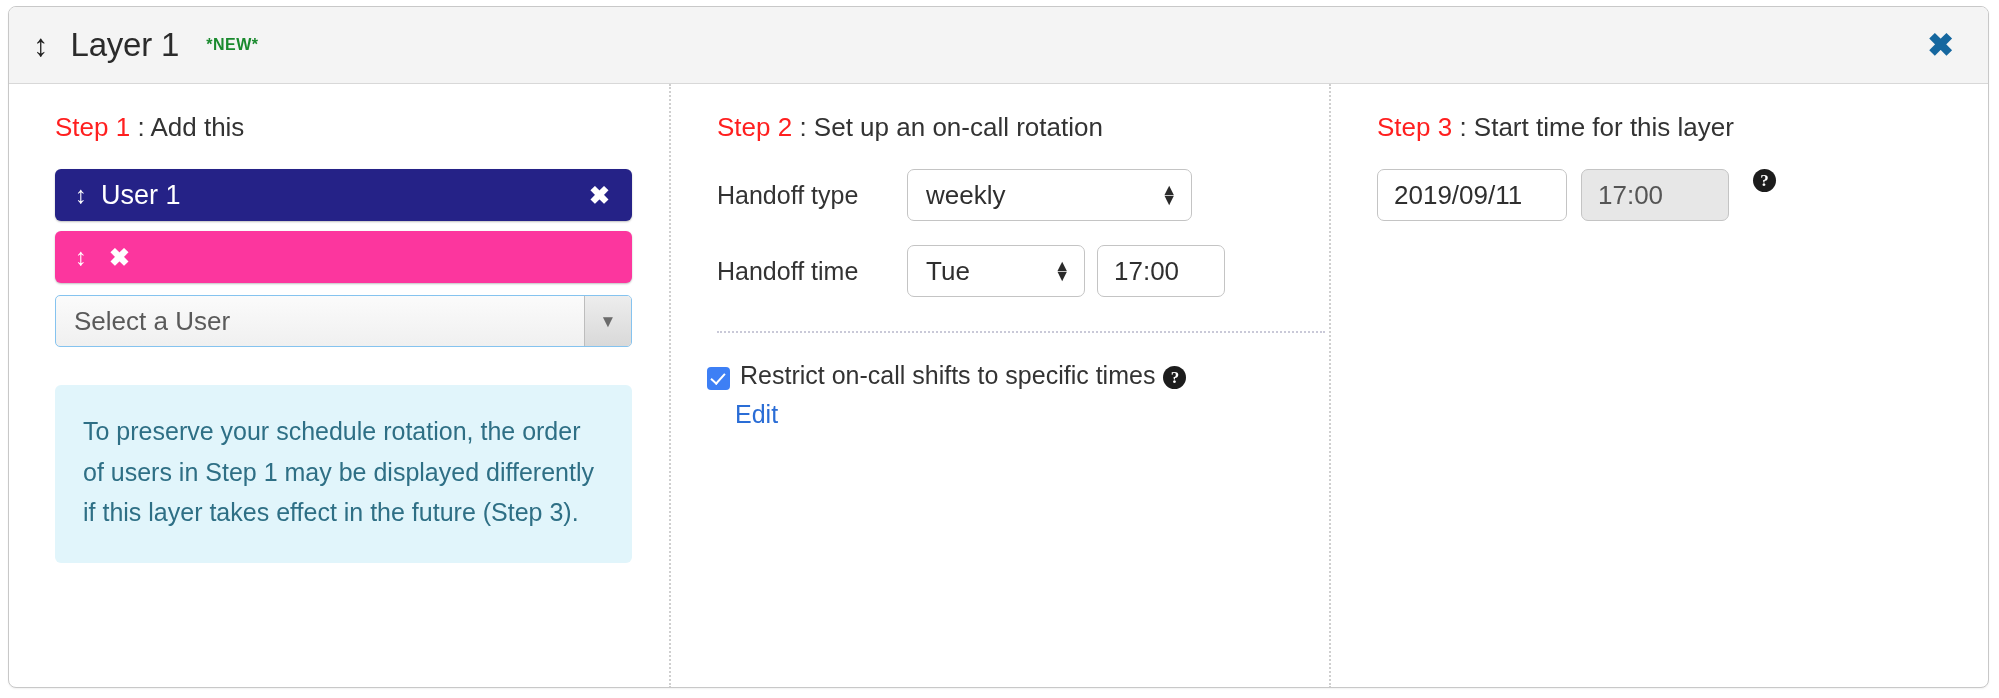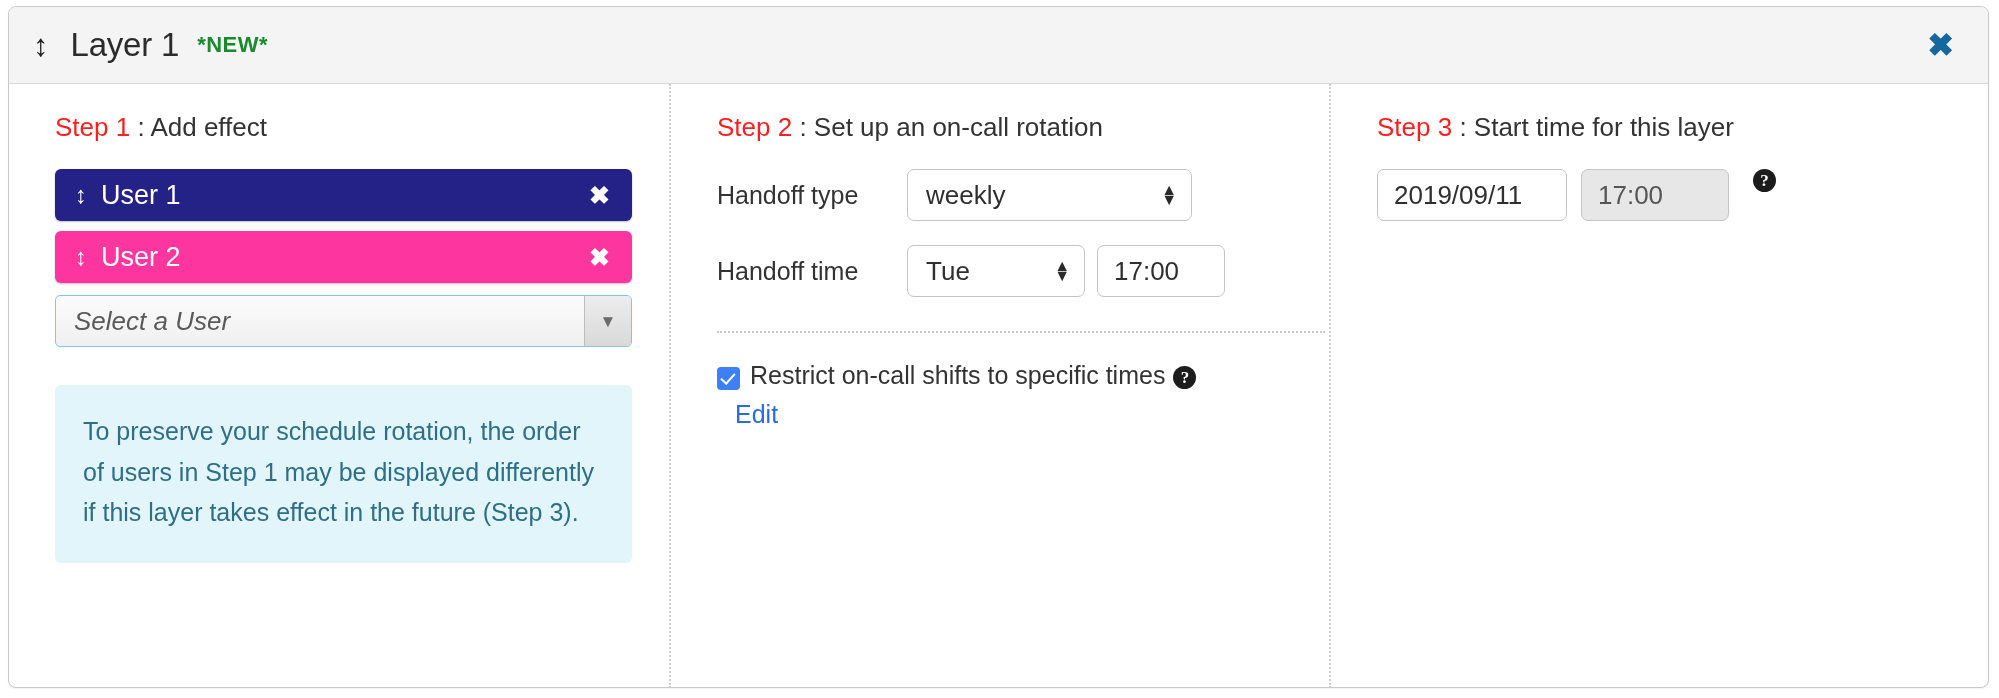--- a/index.html
+++ b/index.html
@@ -48,24 +48,24 @@
     user-select: none;
     cursor: ns-resize;
   }
   .layer-title {
     font-size: 33px;
     color: #2b2b2b;
     font-weight: 400;
     letter-spacing: -0.2px;
   }
   .layer-new-badge {
-    font-size: 22px;
+    font-size: 16px;
     font-weight: 700;
     color: #1a8a2e;
-    margin-left: 18px;
+    margin-left: 27px;
     letter-spacing: 0.5px;
   }
   .close-btn {
     position: absolute;
     right: 28px;
     top: 50%;
     transform: translateY(-50%);
     font-size: 32px;
     color: #15679f;
     font-weight: 700;
@@ -149,21 +149,20 @@
     border-radius: 5px;
     background: linear-gradient(#fbfbfb, #f0f0f0);
     box-sizing: border-box;
     display: flex;
     align-items: center;
     cursor: pointer;
     overflow: hidden;
   }
   .user-select-placeholder {
     font-size: 26px;
-    font-style: italic;
     color: #5a5a5a;
     padding-left: 18px;
     flex: 1;
   }
   .user-select-arrow {
     width: 47px;
     height: 100%;
     border-left: 1px solid #bdbdbd;
     background: linear-gradient(#ededed, #d9d9d9);
     display: flex;
@@ -247,21 +246,21 @@
 
   .dotted-divider {
     border-top: 2px dotted #c9c9d8;
     margin: 34px 14px 28px 14px;
     width: 608px;
   }
 
   .restrict-row {
     display: flex;
     align-items: flex-start;
-    margin-left: 14px;
+    margin-left: 4px;
   }
   .checkbox {
     width: 23px;
     height: 23px;
     border-radius: 4px;
     background: #3d7ff5;
     margin: 6px 10px 0 0;
     position: relative;
     cursor: pointer;
     flex: 0 0 auto;
@@ -345,32 +344,31 @@
     <span class="drag-handle">↕</span>
     <span class="layer-title">Layer 1</span>
     <span class="layer-new-badge">*NEW*</span>
     <button class="close-btn">✖</button>
   </div>
 
   <div class="columns">
 
     <div class="col col-1">
       <div class="step-head">
-        <span class="step-label">Step 1</span><span class="step-sep"> : </span><span>Add effect</span>
+        <span class="step-label">Step 1</span><span class="step-sep"> : </span><span>Add this</span>
       </div>
 
       <div class="user-list">
         <div class="user-chip" style="background:#252287;">
           <span class="chip-grip">↕</span>
           <span class="chip-name">User 1</span>
           <button class="chip-remove">✖</button>
         </div>
         <div class="user-chip" style="background:#fc369e;">
           <span class="chip-grip">↕</span>
-          <span class="chip-name">User 2</span>
           <button class="chip-remove">✖</button>
         </div>
       </div>
 
       <div class="user-select-wrap">
         <span class="user-select-placeholder">Select a User</span>
         <span class="user-select-arrow">
             <span>▼</span>
           </span>
       </div>

